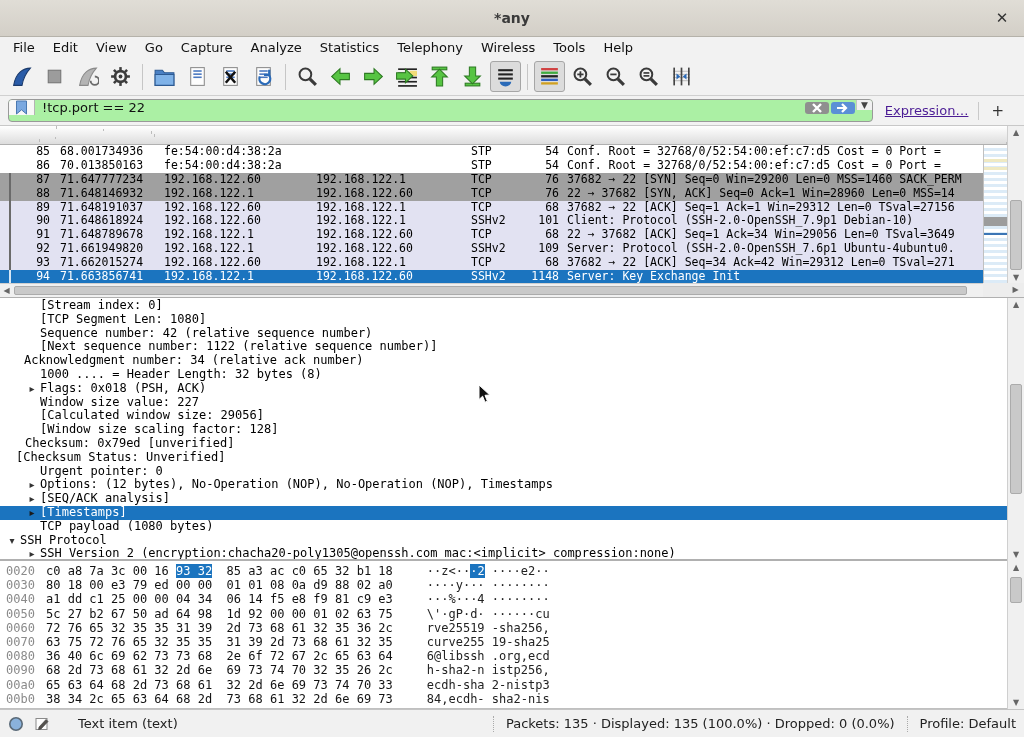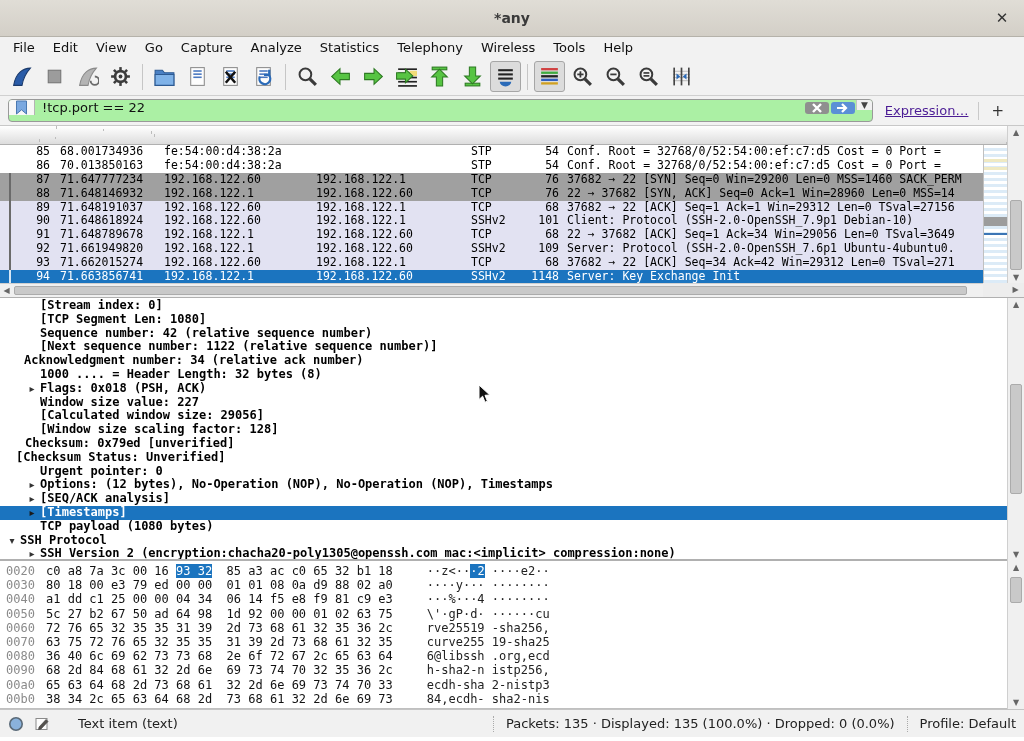--- a/index.html
+++ b/index.html
@@ -90,21 +90,21 @@
     border:1px solid #ababab; border-radius:2px; }
   .hscroll { position:absolute; left:0; bottom:0; height:14px; width:983px;
     background:#f0f0f0; border-top:1px solid #cfcfcf; }
   .hs-arrow { position:absolute; top:0; height:13px; width:13px; display:flex;
     align-items:center; justify-content:center; font-size:8px; color:#666; }
   .hs-thumb { position:absolute; top:2px; left:14px; right:16px; height:9px;
     background:#c9c9c9; border:1px solid #ababab; border-radius:2px; }
   .hscorner { position:absolute; right:0; bottom:0; width:41px; height:14px; background:#ededed; }
 
   
-  .details-wrap { position:relative; height:263px; background:#fff; border-bottom:2px solid #b0b0b0;font-weight:bold; }
+  .details-wrap { position:relative; height:263px; background:#fff; border-bottom:2px solid #b0b0b0; }
   .details { height:261px; overflow:hidden; font-family:"DejaVu Sans Mono","Liberation Mono",monospace;
     font-size:12px; color:#000; padding-top:1px; }
   .det-line { height:13.8px; line-height:13.8px; white-space:nowrap; display:flex; }
   .det-line.sel { background:#1b74bf; color:#fff; }
   .det-arrow { width:16px; flex-shrink:0; font-size:10px; color:#333;
     font-family:"DejaVu Sans",sans-serif; text-align:center; }
   .det-line.sel .det-arrow { color:#1a1a1a; }
   .details-vs { height:263px; }
 
   
@@ -606,21 +606,21 @@
 
 <div class="hex-wrap">
   <div class="hexpane">
       <div class="hex-row"><span class="hex-off">0020</span><span class="hex-bytes"><span>c0 a8 7a 3c 00 16 </span><span class="hl">93 32</span><span>  85 a3 ac c0 65 32 b1 18</span></span><span class="hex-ascii"><span>··z&lt;··</span><span class="hl">·2</span><span> ····e2··</span></span></div>
       <div class="hex-row"><span class="hex-off">0030</span><span class="hex-bytes"><span>80 18 00 e3 79 ed 00 00  01 01 08 0a d9 88 02 a0</span></span><span class="hex-ascii"><span>····y··· ········</span></span></div>
       <div class="hex-row"><span class="hex-off">0040</span><span class="hex-bytes"><span>a1 dd c1 25 00 00 04 34  06 14 f5 e8 f9 81 c9 e3</span></span><span class="hex-ascii"><span>···%···4 ········</span></span></div>
       <div class="hex-row"><span class="hex-off">0050</span><span class="hex-bytes"><span>5c 27 b2 67 50 ad 64 98  1d 92 00 00 01 02 63 75</span></span><span class="hex-ascii"><span>\'·gP·d· ······cu</span></span></div>
       <div class="hex-row"><span class="hex-off">0060</span><span class="hex-bytes"><span>72 76 65 32 35 35 31 39  2d 73 68 61 32 35 36 2c</span></span><span class="hex-ascii"><span>rve25519 -sha256,</span></span></div>
       <div class="hex-row"><span class="hex-off">0070</span><span class="hex-bytes"><span>63 75 72 76 65 32 35 35  31 39 2d 73 68 61 32 35</span></span><span class="hex-ascii"><span>curve255 19-sha25</span></span></div>
       <div class="hex-row"><span class="hex-off">0080</span><span class="hex-bytes"><span>36 40 6c 69 62 73 73 68  2e 6f 72 67 2c 65 63 64</span></span><span class="hex-ascii"><span>6@libssh .org,ecd</span></span></div>
-      <div class="hex-row"><span class="hex-off">0090</span><span class="hex-bytes"><span>68 2d 84 68 61 32 2d 6e  69 73 74 70 32 35 36 2c</span></span><span class="hex-ascii"><span>h-sha2-n istp256,</span></span></div>
+      <div class="hex-row"><span class="hex-off">0090</span><span class="hex-bytes"><span>68 2d 73 68 61 32 2d 6e  69 73 74 70 32 35 26 2c</span></span><span class="hex-ascii"><span>h-sha2-n istp256,</span></span></div>
       <div class="hex-row"><span class="hex-off">00a0</span><span class="hex-bytes"><span>65 63 64 68 2d 73 68 61  32 2d 6e 69 73 74 70 33</span></span><span class="hex-ascii"><span>ecdh-sha 2-nistp3</span></span></div>
       <div class="hex-row"><span class="hex-off">00b0</span><span class="hex-bytes"><span>38 34 2c 65 63 64 68 2d  73 68 61 32 2d 6e 69 73</span></span><span class="hex-ascii"><span>84,ecdh- sha2-nis</span></span></div>
     </div>
   <div class="vscroll hex-vs" style="top:0;">
     <div class="vs-arrow">▲</div>
     <div class="vs-thumb" style="top:16px; height:26px;"></div>
     <div class="vs-arrow" style="position:absolute; bottom:0; left:0; right:0;">▼</div>
   </div>
 </div>
 

